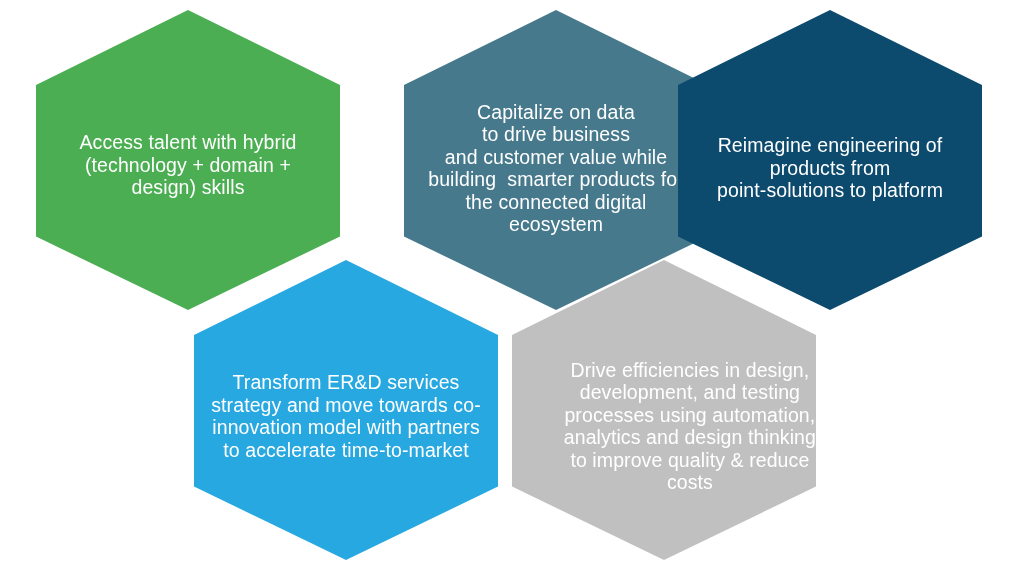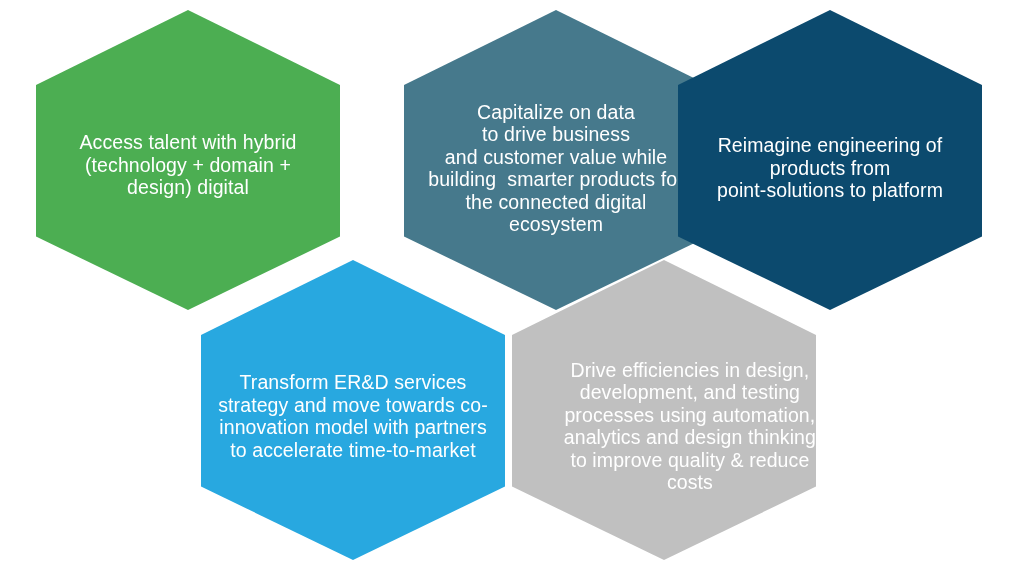--- a/index.html
+++ b/index.html
@@ -29,38 +29,38 @@
     font-size: 19.5px;
     line-height: 22.5px;
     text-align: center;
     white-space: pre;
     letter-spacing: 0.1px;
   }
   
   .hex--talent      { left: 36px;  top: 10px;  }
   .hex--data        { left: 357px; top: 10px; margin-left: 47px;  }
   .hex--engineering { left: 678px; top: 10px;  }
-  .hex--services    { left: 201px; top: 260px; }
+  .hex--services    { left: 194px; top: 260px; }
   .hex--efficiency  { left: 512px; top: 260px; justify-content: flex-end; }
   
   .hex--talent      .hex-text { top: 5px;  }
   .hex--data        .hex-text { top: 8px;  }
   .hex--engineering .hex-text { top: 8px;  }
   .hex--services    .hex-text { top: 6px;  }
   .hex--efficiency  .hex-text { top: 16px; }
 </style>
 </head>
 <body>
 
 <div class="canvas">
 
   <div class="hex hex--talent" style="background: rgb(76, 174, 82);">
     <div class="hex-text">Access talent with hybrid
 (technology + domain +
-design) digital</div>
+design) skills</div>
   </div>
 
   <div class="hex hex--data" style="background: rgb(70, 121, 140);">
     <div class="hex-text">Capitalize on data
 to drive business
 and customer value while
 building  smarter products for
 the connected digital
 ecosystem</div>
   </div>

